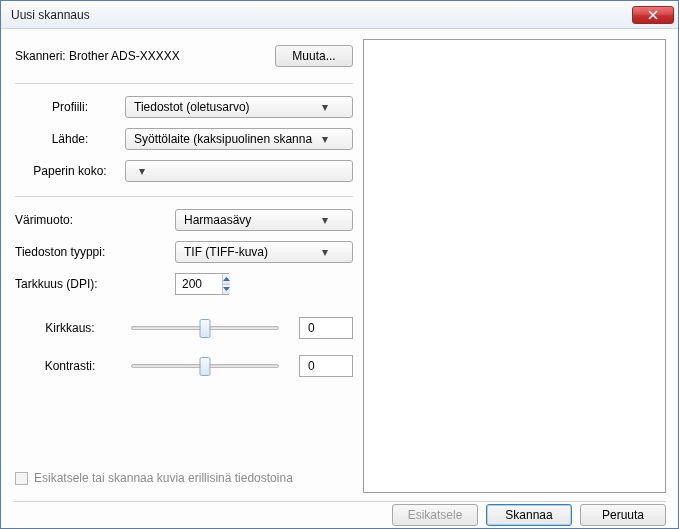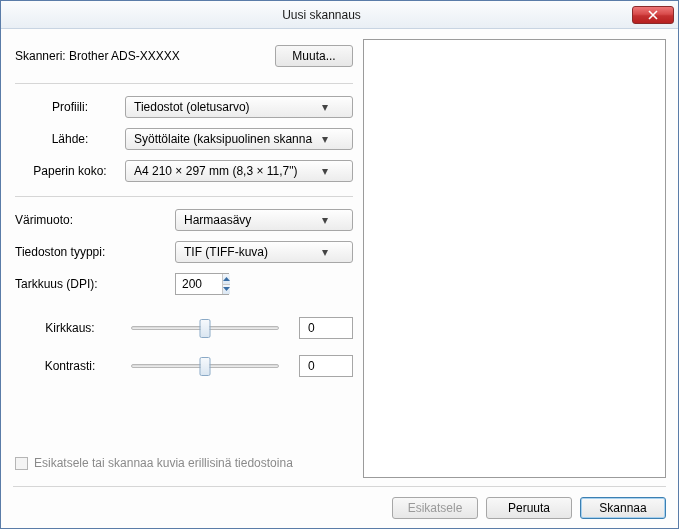--- a/index.html
+++ b/index.html
@@ -1,19 +1,19 @@
 <!DOCTYPE html>
 <html><head>
 <meta charset="utf-8">
 <style>
   * { box-sizing: border-box; font-family: "Segoe UI", Tahoma, sans-serif; font-size: 12px; }
   body { margin: 0; background: #fff; }
   .window { width: 679px; height: 529px; border: 1px solid #5a7ca8; background: #fdfdfd; display: flex; flex-direction: column; }
   .titlebar { height: 28px; background: linear-gradient(to bottom, #fbfcfd, #e9eff5); border-bottom: 1px solid #c8d4e2; display: flex; align-items: center; padding: 0 4px 0 10px; }
-  .titlebar-title { flex: 1; color: #1a1a1a; text-align: center; }
+  .titlebar-title { flex: 1; color: #1a1a1a; }
   .close-btn { width: 42px; height: 18px; background: linear-gradient(to bottom, #e77 0%, #d84b4b 45%, #c43131 55%, #b72020 100%); border: 1px solid #8a2a2a; border-radius: 3px; display: flex; align-items: center; justify-content: center; color: #fff; cursor: pointer; }
   .close-btn svg { width: 10px; height: 10px; }
   .content { flex: 1; display: flex; padding: 10px 12px 4px 14px; gap: 10px; }
   .left-pane { width: 338px; display: flex; flex-direction: column; }
   .scanner-row { display: flex; align-items: center; margin: 6px 0 12px 0; }
   .scanner-label { flex: 1; color: #000; }
   .btn { height: 22px; padding: 0 28px; background: linear-gradient(to bottom, #f8f8f8, #e7e7e7); border: 1px solid #a7a7a7; border-radius: 3px; cursor: pointer; color: #000; display: inline-flex; align-items: center; justify-content: center; }
   hr.sep { border: none; border-top: 1px solid #d6d6d6; margin: 4px 0 12px 0; }
   .form-row { display: flex; align-items: center; margin-bottom: 10px; min-height: 22px; }
   .form-label { width: 110px; color: #000; text-align: center; }
@@ -29,21 +29,21 @@
   .spinner .spins svg { width: 7px; height: 4px; }
   .slider-row { display: flex; align-items: center; margin-bottom: 16px; }
   .slider-row .form-label { width: 110px; }
   .slider-track-wrap { flex: 1; display: flex; align-items: center; padding: 0 6px; }
   .slider-track { position: relative; flex: 1; height: 4px; background: linear-gradient(to bottom, #d7d7d7, #f0f0f0); border: 1px solid #b8b8b8; border-radius: 2px; }
   .slider-thumb { position: absolute; top: -8px; left: 50%; transform: translateX(-50%); width: 11px; height: 19px; background: linear-gradient(to bottom, #f6f9fc, #dae6f1); border: 1px solid #8aa9c6; border-radius: 2px; cursor: pointer; }
   .slider-val { width: 54px; height: 22px; border: 1px solid #a7a7a7; background: #fff; margin-left: 14px; display: flex; align-items: center; padding: 0 8px; }
   .checkbox-row { display: flex; align-items: center; margin-top: auto; margin-bottom: 12px; color: #8a8a8a; }
   .checkbox { width: 13px; height: 13px; border: 1px solid #b5b5b5; background: #f4f4f4; margin-right: 6px; }
   .preview { flex: 1; border: 1px solid #9b9b9b; background: #fff; margin-bottom: 4px; }
-  .footer { height: 42px; border-top: 1px solid #d6d6d6; margin: 0 12px; display: flex; align-items: center; justify-content: flex-end; gap: 8px; }
+  .footer { height: 27px; border-top: 1px solid #d6d6d6; margin: 0 12px; display: flex; align-items: center; justify-content: flex-end; gap: 8px; }
   .footer .btn { width: 86px; }
   .btn-disabled { color: #9a9a9a; cursor: default; }
   .btn-default { border: 1px solid #3c7fb1; box-shadow: 0 0 0 1px #a7d1ef inset; }
 </style>
 </head>
 <body>
 
 <div class="window">
   <div class="titlebar">
     <span class="titlebar-title">Uusi skannaus</span>
@@ -79,21 +79,20 @@
         <span class="form-label">Lähde:</span>
         <div class="select">
           <span class="select-text">Syöttölaite (kaksipuolinen skanna</span>
           <span class="chev">▾</span>
         </div>
       </div>
 
       <div class="form-row">
         <span class="form-label">Paperin koko:</span>
         <div class="select">
-          <span class="select-text">A4 210 × 297 mm (8,3 × 11,7")</span>
           <span class="chev">▾</span>
         </div>
       </div>
 
       <hr class="sep">
 
       <div class="form-row">
         <span class="form-label-wide">Värimuoto:</span>
         <div class="select">
           <span class="select-text">Harmaasävy</span>
@@ -155,16 +154,16 @@
         <span>Esikatsele tai skannaa kuvia erillisinä tiedostoina</span>
       </div>
 
     </div>
 
     <div class="preview"></div>
   </div>
 
   <div class="footer">
     <button class="btn btn-disabled">Esikatsele</button>
+    <button class="btn btn-default">Skannaa</button>
     <button class="btn">Peruuta</button>
-    <button class="btn btn-default">Skannaa</button>
   </div>
 </div>
 
 </body></html>

